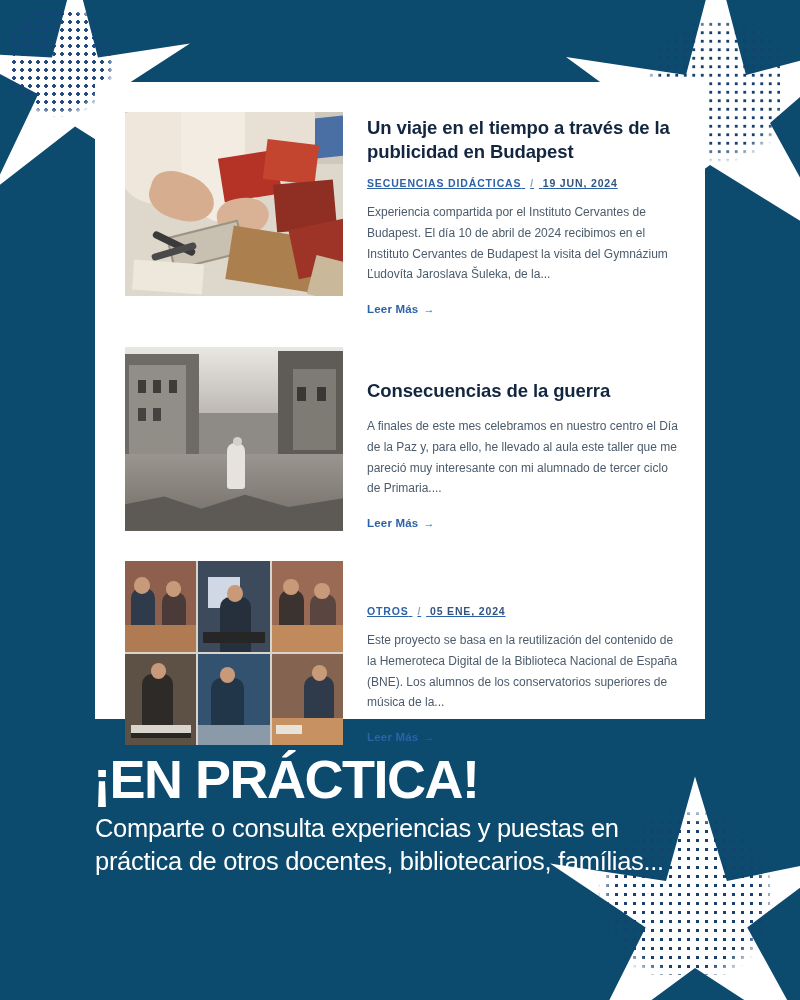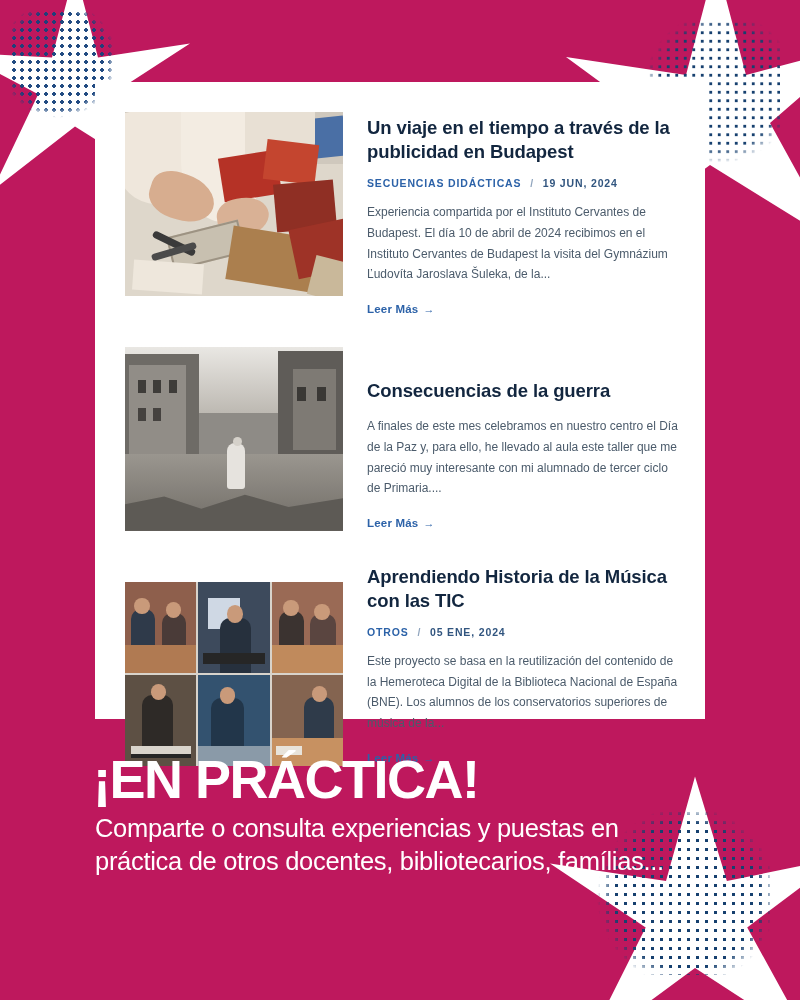--- a/index.html
+++ b/index.html
@@ -6,21 +6,21 @@
   html, body {
     width: 800px;
     height: 1000px;
     overflow: hidden;
     font-family: "Liberation Sans", sans-serif;
   }
   .poster {
     position: relative;
     width: 800px;
     height: 1000px;
-    background: #be185d;
+    background: #0c4a6e;
     overflow: hidden;
   }
 
   
   .deco { position: absolute; pointer-events: none; }
 
   .star-tl { top: -30px; left: -40px; width: 230px; height: 230px; }
   .star-tr { top: -60px; right: -60px; width: 300px; height: 330px; }
   .star-br { bottom: -60px; right: -40px; width: 290px; height: 300px; }
 
@@ -87,20 +87,21 @@
     margin-bottom: 14px;
   }
 
   .meta {
     font-size: 10.5px;
     font-weight: bold;
     letter-spacing: 0.85px;
     color: #2c62a8;
     margin-bottom: 13px;
     text-transform: uppercase;
+    text-decoration: underline;
   }
   .meta .sep { color: #8fa4bd; margin: 0 5px; font-weight: bold; }
   .meta .date { color: #31557f; }
 
   .excerpt {
     font-size: 12px;
     line-height: 1.72;
     color: #4b5b6b;
     margin-bottom: 14px;
   }
@@ -315,21 +316,20 @@
           </div>
           <div class="cellF">
             <div class="fig" style="left:46%;top:24%;width:42%;height:62%;background:#2f3b4a;"></div>
             <div class="figh" style="left:56%;top:12%;width:22%;height:18%;"></div>
             <div class="desk" style="background:#c79161;"></div>
             <div class="keys" style="left:6%;bottom:12%;width:36%;height:10%;background:#e8e3da;"></div>
           </div>
         </div>
       </div>
       <div class="post-body">
-        <h2 class="post-title">Aprendiendo Historia de la Música con las TIC</h2>
         <div class="meta">
           <span>OTROS</span>
           <span class="sep">/</span>
           <span class="date">05 ENE, 2024</span>
         </div>
         <p class="excerpt">Este proyecto se basa en la reutilización del contenido de la Hemeroteca Digital de la Biblioteca Nacional de España (BNE). Los alumnos de los conservatorios superiores de música de la...</p>
         <a class="readmore" href="#">
           <span>Leer Más</span><span class="arrow">→</span>
         </a>
       </div>

